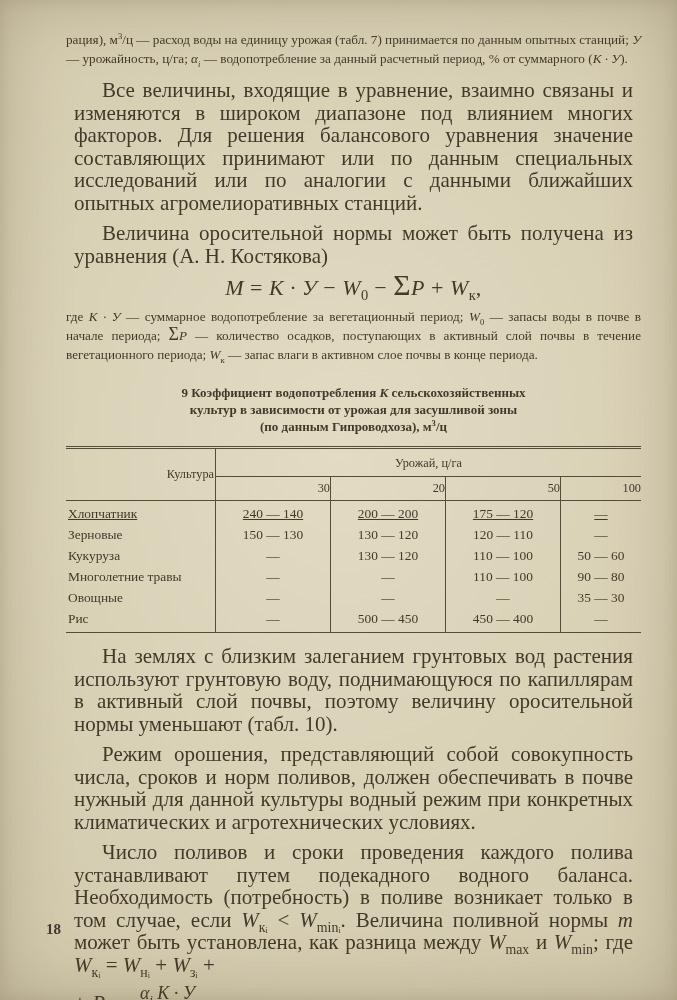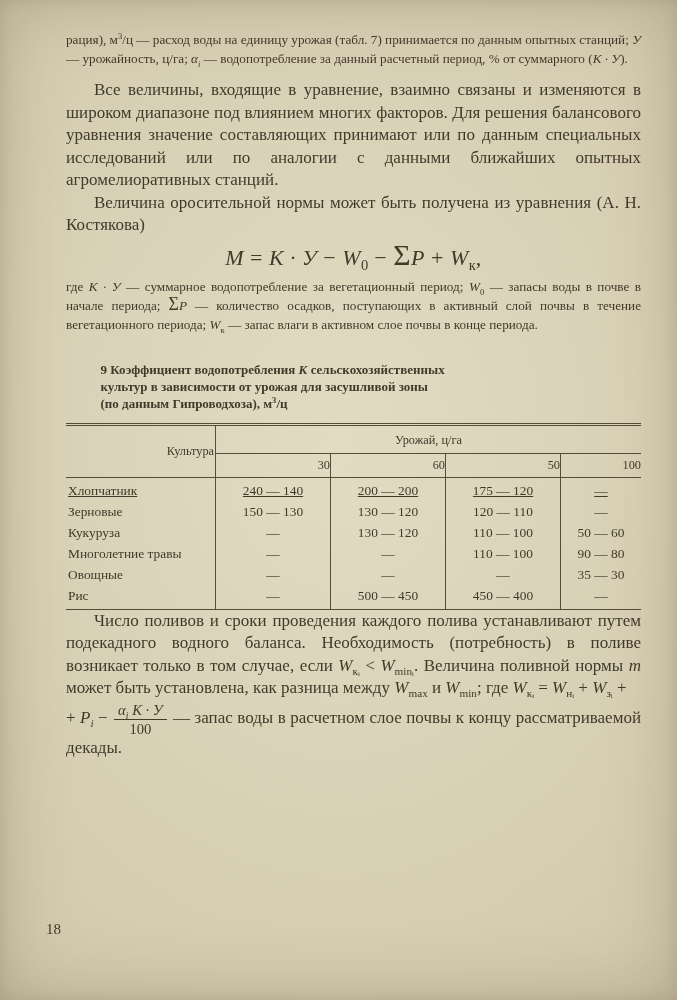--- a/index.html
+++ b/index.html
@@ -26,34 +26,34 @@
     box-shadow:inset 0 0 70px rgba(92,76,46,.28), inset 0 0 14px rgba(92,76,46,.14);
   }
   .col{
     position:absolute;top:30px;left:66px;right:36px;
   }
   .small{
     font-size:13.2px;line-height:19px;text-align:justify;margin:0;
   }
   .cont{margin-bottom:11px;}
   .par{
-    font-size:17px;line-height:22.5px;text-align:justify;
-    text-indent:28px;margin:0;
+    font-size:21px;line-height:22.5px;text-align:justify;
+    text-indent:28px;margin:8px;
   }
   .eq{
     text-align:center;font-size:22px;margin:8px 0 6px;
     letter-spacing:.5px;
   }
   .it{font-style:italic;}
   sub{font-size:66%;line-height:0;letter-spacing:0;}
   sup{font-size:66%;line-height:0;}
   .sum{font-size:135%;line-height:0;font-style:normal;}
   .caption{
-    font-weight:bold;font-size:13px;line-height:17px;
-    margin:27px auto 0;width:88%;
+    text-align:center;font-weight:bold;font-size:13px;line-height:17px;
+    margin:20px auto 0;width:88%;
   }
   table.yield{
     width:100%;border-collapse:collapse;margin-top:11px;
     font-size:13.4px;color:var(--ink);
     border-top:3px double var(--rule);
     border-bottom:1px solid var(--rule);
   }
   table.yield th{font-weight:normal;font-size:12.3px;}
   th.cult-h{
     width:26%;border-right:1px solid var(--rule);
@@ -85,21 +85,21 @@
   .mt{margin-top:12px;}
   .frac-par{text-indent:0;margin-top:2px;}
   .frac{
     display:inline-block;vertical-align:middle;text-align:center;
     font-size:86%;line-height:1.1;margin:0 2px;
   }
   .frac .num{display:block;border-bottom:1px solid var(--ink);padding:0 4px 1px;text-align:right;}
   .frac .den{display:block;padding-top:1px;}
   .pagenum{
     position:absolute;left:46px;top:921px;
-    font-size:15px;font-weight:normal;
+    font-size:15px;font-weight:bold;
   }
 </style>
 </head>
 <body>
 
 <div class="page">
   <div class="col">
 
     <p class="small cont"><span>рация), м</span><sup>3</sup><span>/ц — расход воды на единицу урожая (табл. 7) принимается по данным опытных станций; </span><span class="it">У</span><span> — урожайность, ц/га; </span><span class="it">α</span><sub class="it">i</sub><span> — водопотребление за данный расчетный период, % от суммарного (</span><span class="it">К · У</span><span>).</span></p>
 
@@ -118,21 +118,21 @@
     </div>
 
     <table class="yield">
       <thead>
         <tr>
           <th class="cult-h" rowspan="2">Культура</th>
           <th class="group-h" colspan="4">Урожай, ц/га</th>
         </tr>
         <tr class="subhead">
             <th class="w20">30</th>
-            <th class="w20">60</th>
+            <th class="w20">20</th>
             <th class="w20">50</th>
             <th class="w14">100</th>
           </tr>
       </thead>
       <tbody>
           <tr>
             <td class="cult">Хлопчатник</td>
             <td class="val">240 — 140</td>
             <td class="val">200 — 200</td>
             <td class="val">175 — 120</td>
@@ -169,21 +169,23 @@
           <tr>
             <td class="cult">Рис</td>
             <td class="val">—</td>
             <td class="val">500 — 450</td>
             <td class="val">450 — 400</td>
             <td class="val">—</td>
           </tr>
         </tbody>
     </table>
 
+    <p class="par mt">На землях с близким залеганием грунтовых вод растения используют грунтовую воду, поднимающуюся по капиллярам в активный слой почвы, поэтому величину оросительной нормы уменьшают (табл. 10).</p>
 
+    <p class="par">Режим орошения, представляющий собой совокупность числа, сроков и норм поливов, должен обеспечивать в почве нужный для данной культуры водный режим при конкретных климатических и агротехнических условиях.</p>
 
     <p class="par"><span>Число поливов и сроки проведения каждого полива устанавливают путем подекадного водного баланса. Необходимость (потребность) в поливе возникает только в том случае, если </span><span class="it">W</span><sub>кᵢ</sub><span> &lt; </span><span class="it">W</span><sub>minᵢ</sub><span>. Величина поливной нормы </span><span class="it">m</span><span> может быть установлена, как разница между </span><span class="it">W</span><sub>max</sub><span> и </span><span class="it">W</span><sub>min</sub><span>; где </span><span class="it">W</span><sub>кᵢ</sub><span> = </span><span class="it">W</span><sub>нᵢ</sub><span> + </span><span class="it">W</span><sub>зᵢ</sub><span> +</span></p>
 
     <p class="par frac-par"><span><span>+ </span><span class="it">P</span><sub class="it">i</sub><span> − </span></span><span class="frac"><span class="num"><span class="it">α</span><sub class="it">i</sub><span> </span><span class="it">К · У</span></span><span class="den">100</span></span><span><span> — запас воды в расчетном слое почвы к концу рассматриваемой декады.</span></span></p>
 
   </div>
 
   <div class="pagenum">18</div>
 </div>
 

